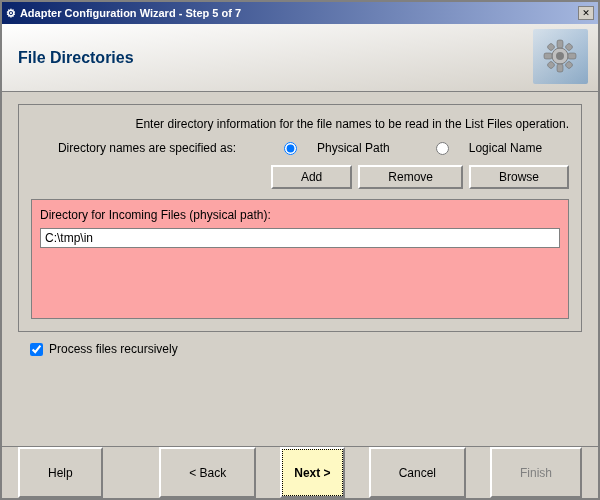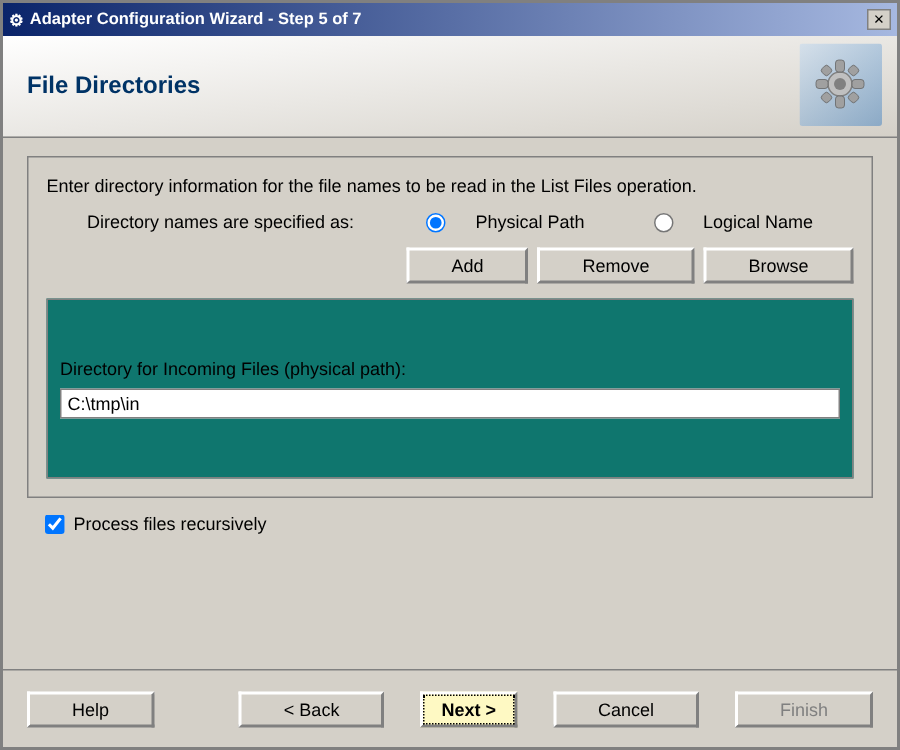--- a/index.html
+++ b/index.html
@@ -88,20 +88,21 @@
       background: #d4d0c8;
       padding: 12px;
       display: flex;
       flex-direction: column;
       gap: 10px;
     }
 
     .description-text {
       font-size: 12px;
       color: #000;
+      text-align: right;
     }
 
     .radio-row {
       display: flex;
       align-items: center;
       justify-content: center;
       gap: 8px;
     }
 
     .radio-label {
@@ -134,27 +135,26 @@
       background: #d4d0c8;
       border: 2px solid;
       border-color: #ffffff #808080 #808080 #ffffff;
       cursor: pointer;
       min-width: 60px;
       text-align: center;
     }
 
     .directory-box {
       border: 1px solid #808080;
-      background: #0f766e;
+      background: #fca5a5;
       padding: 8px;
       display: flex;
       flex-direction: column;
       gap: 4px;
       min-height: 120px;
-      justify-content: center;
     }
 
     .directory-label {
       font-size: 12px;
       margin-bottom: 2px;
     }
 
     .directory-row {
       background: #ffffff;
       border: 1px solid #808080;
@@ -175,21 +175,20 @@
 
     .checkbox-label {
       font-size: 12px;
     }
 
     .footer {
       height: 52px;
       background: #d4d0c8;
       border-top: 1px solid #808080;
       display: flex;
-      align-items: center;
       justify-content: space-between;
       padding: 0 16px;
       flex-shrink: 0;
     }
 
     .footer-left {
       display: flex;
     }
 
     .footer-right {

